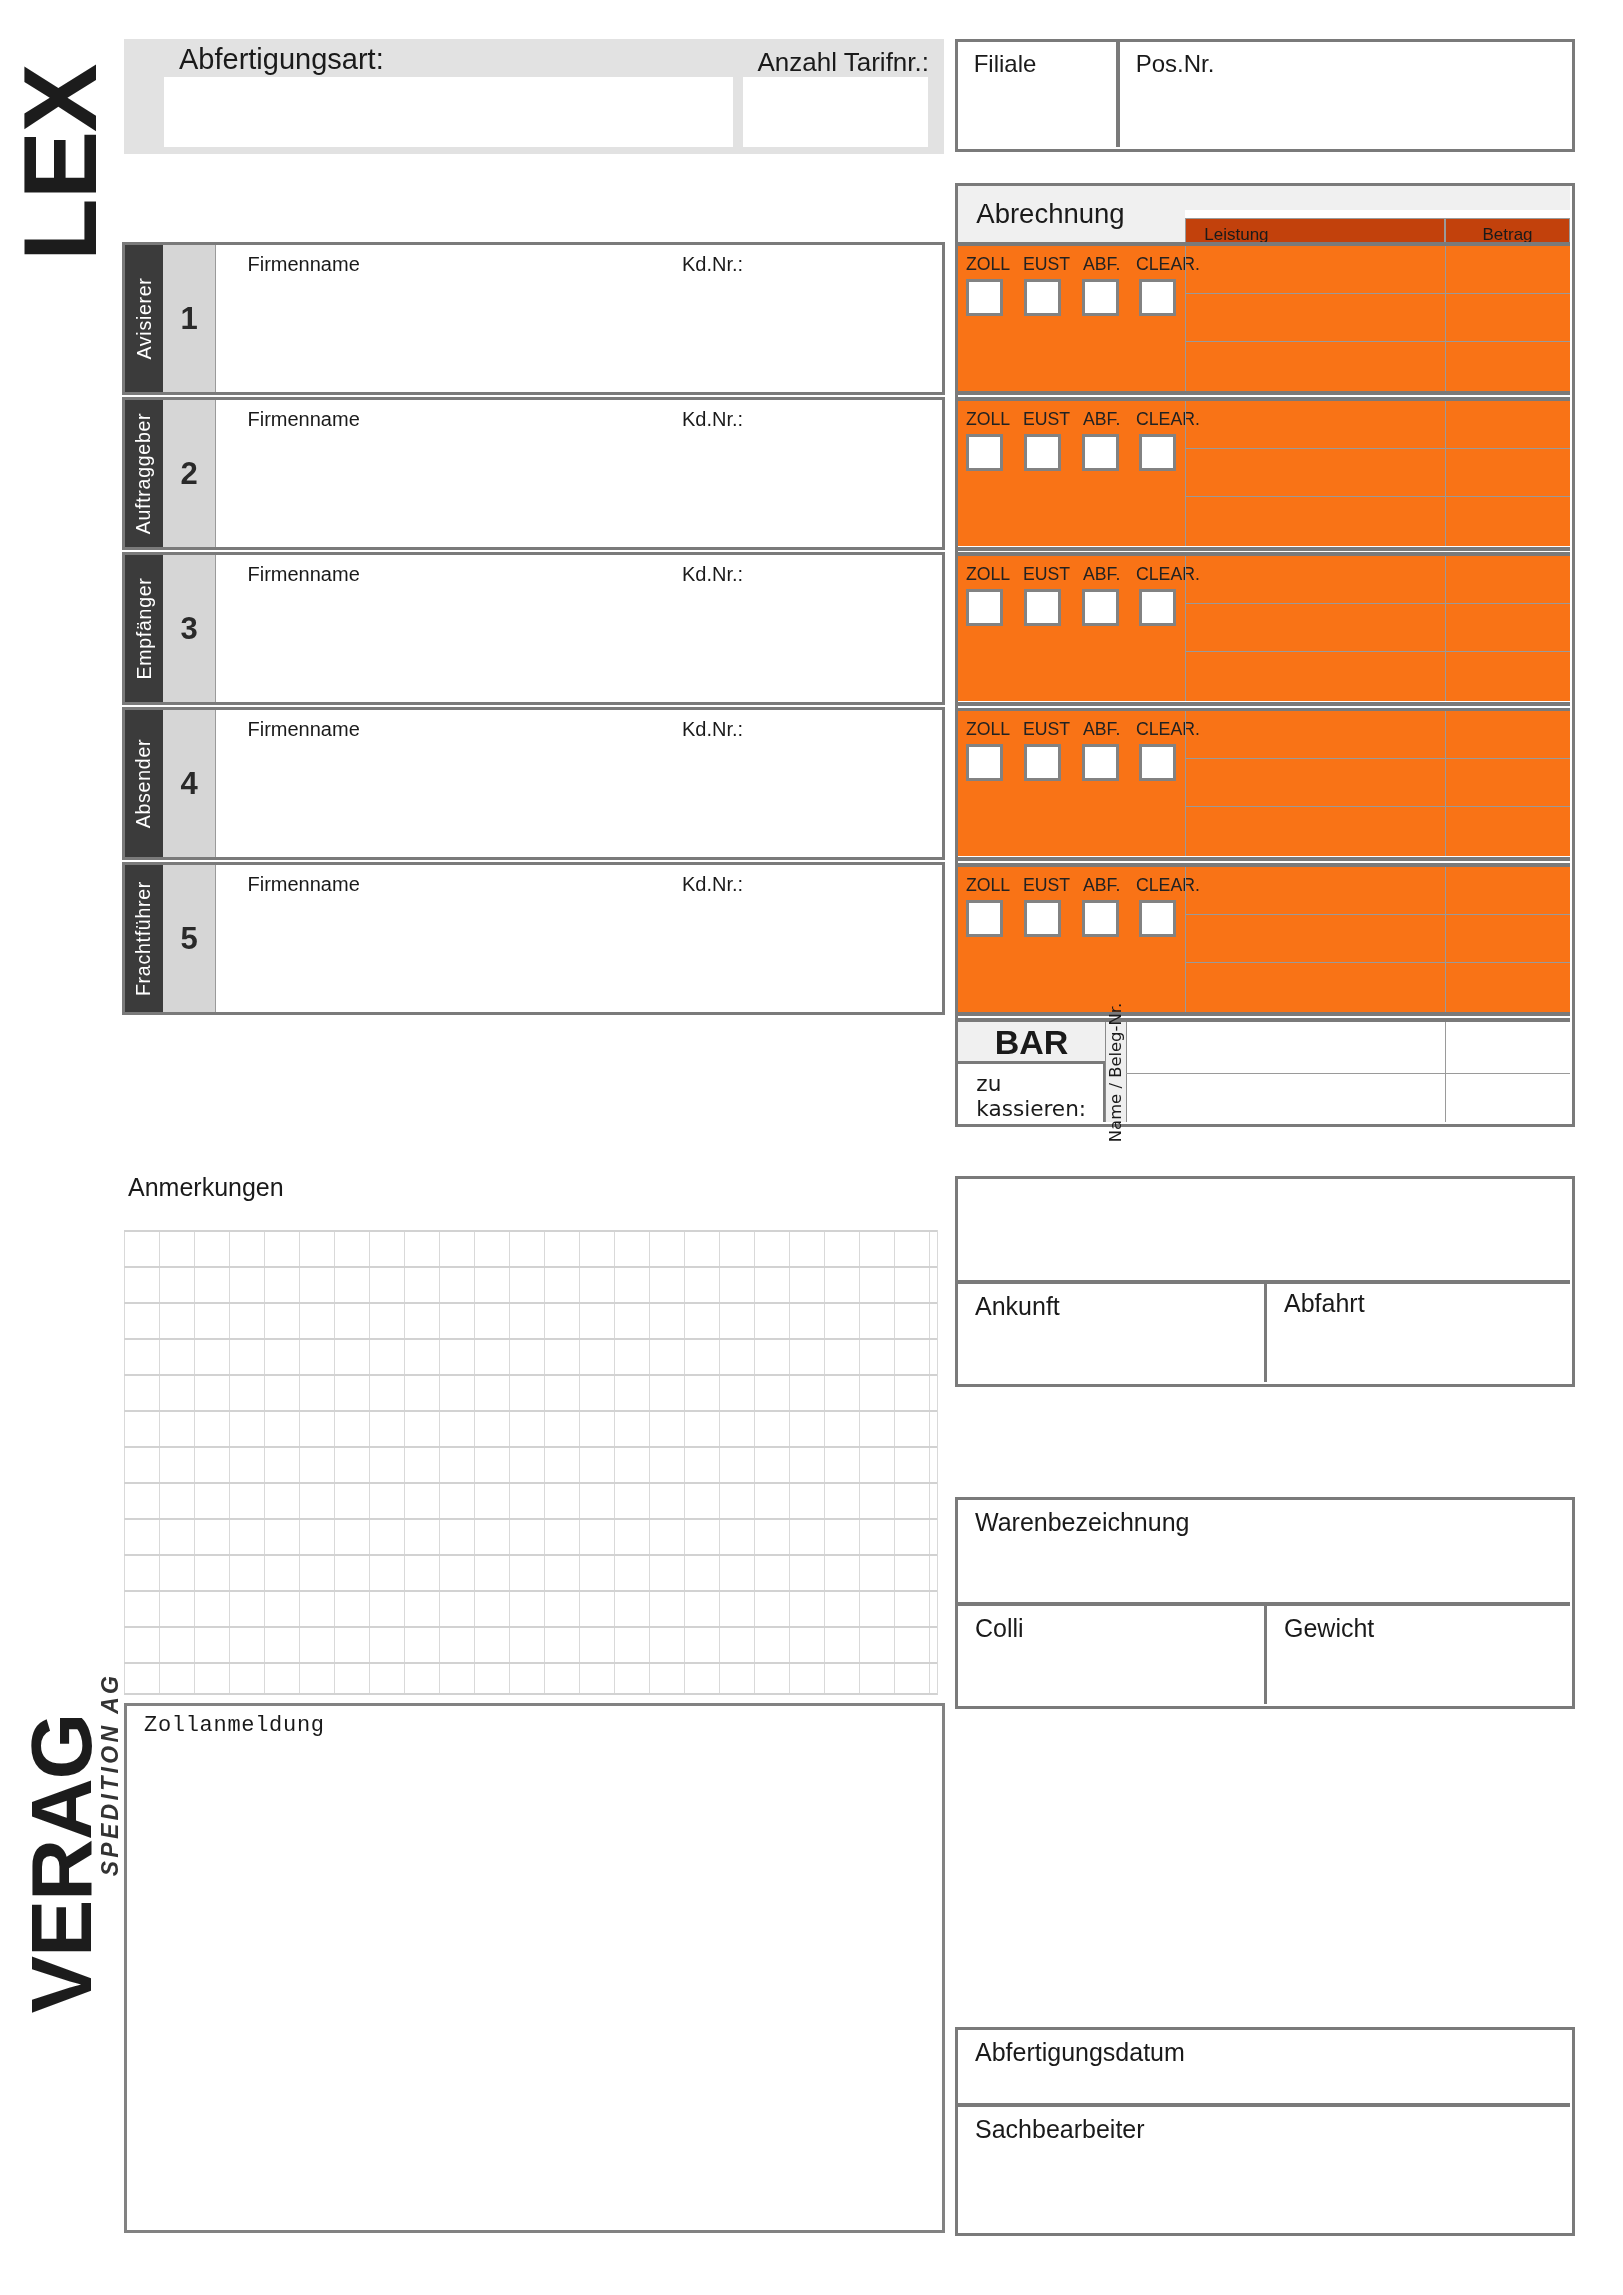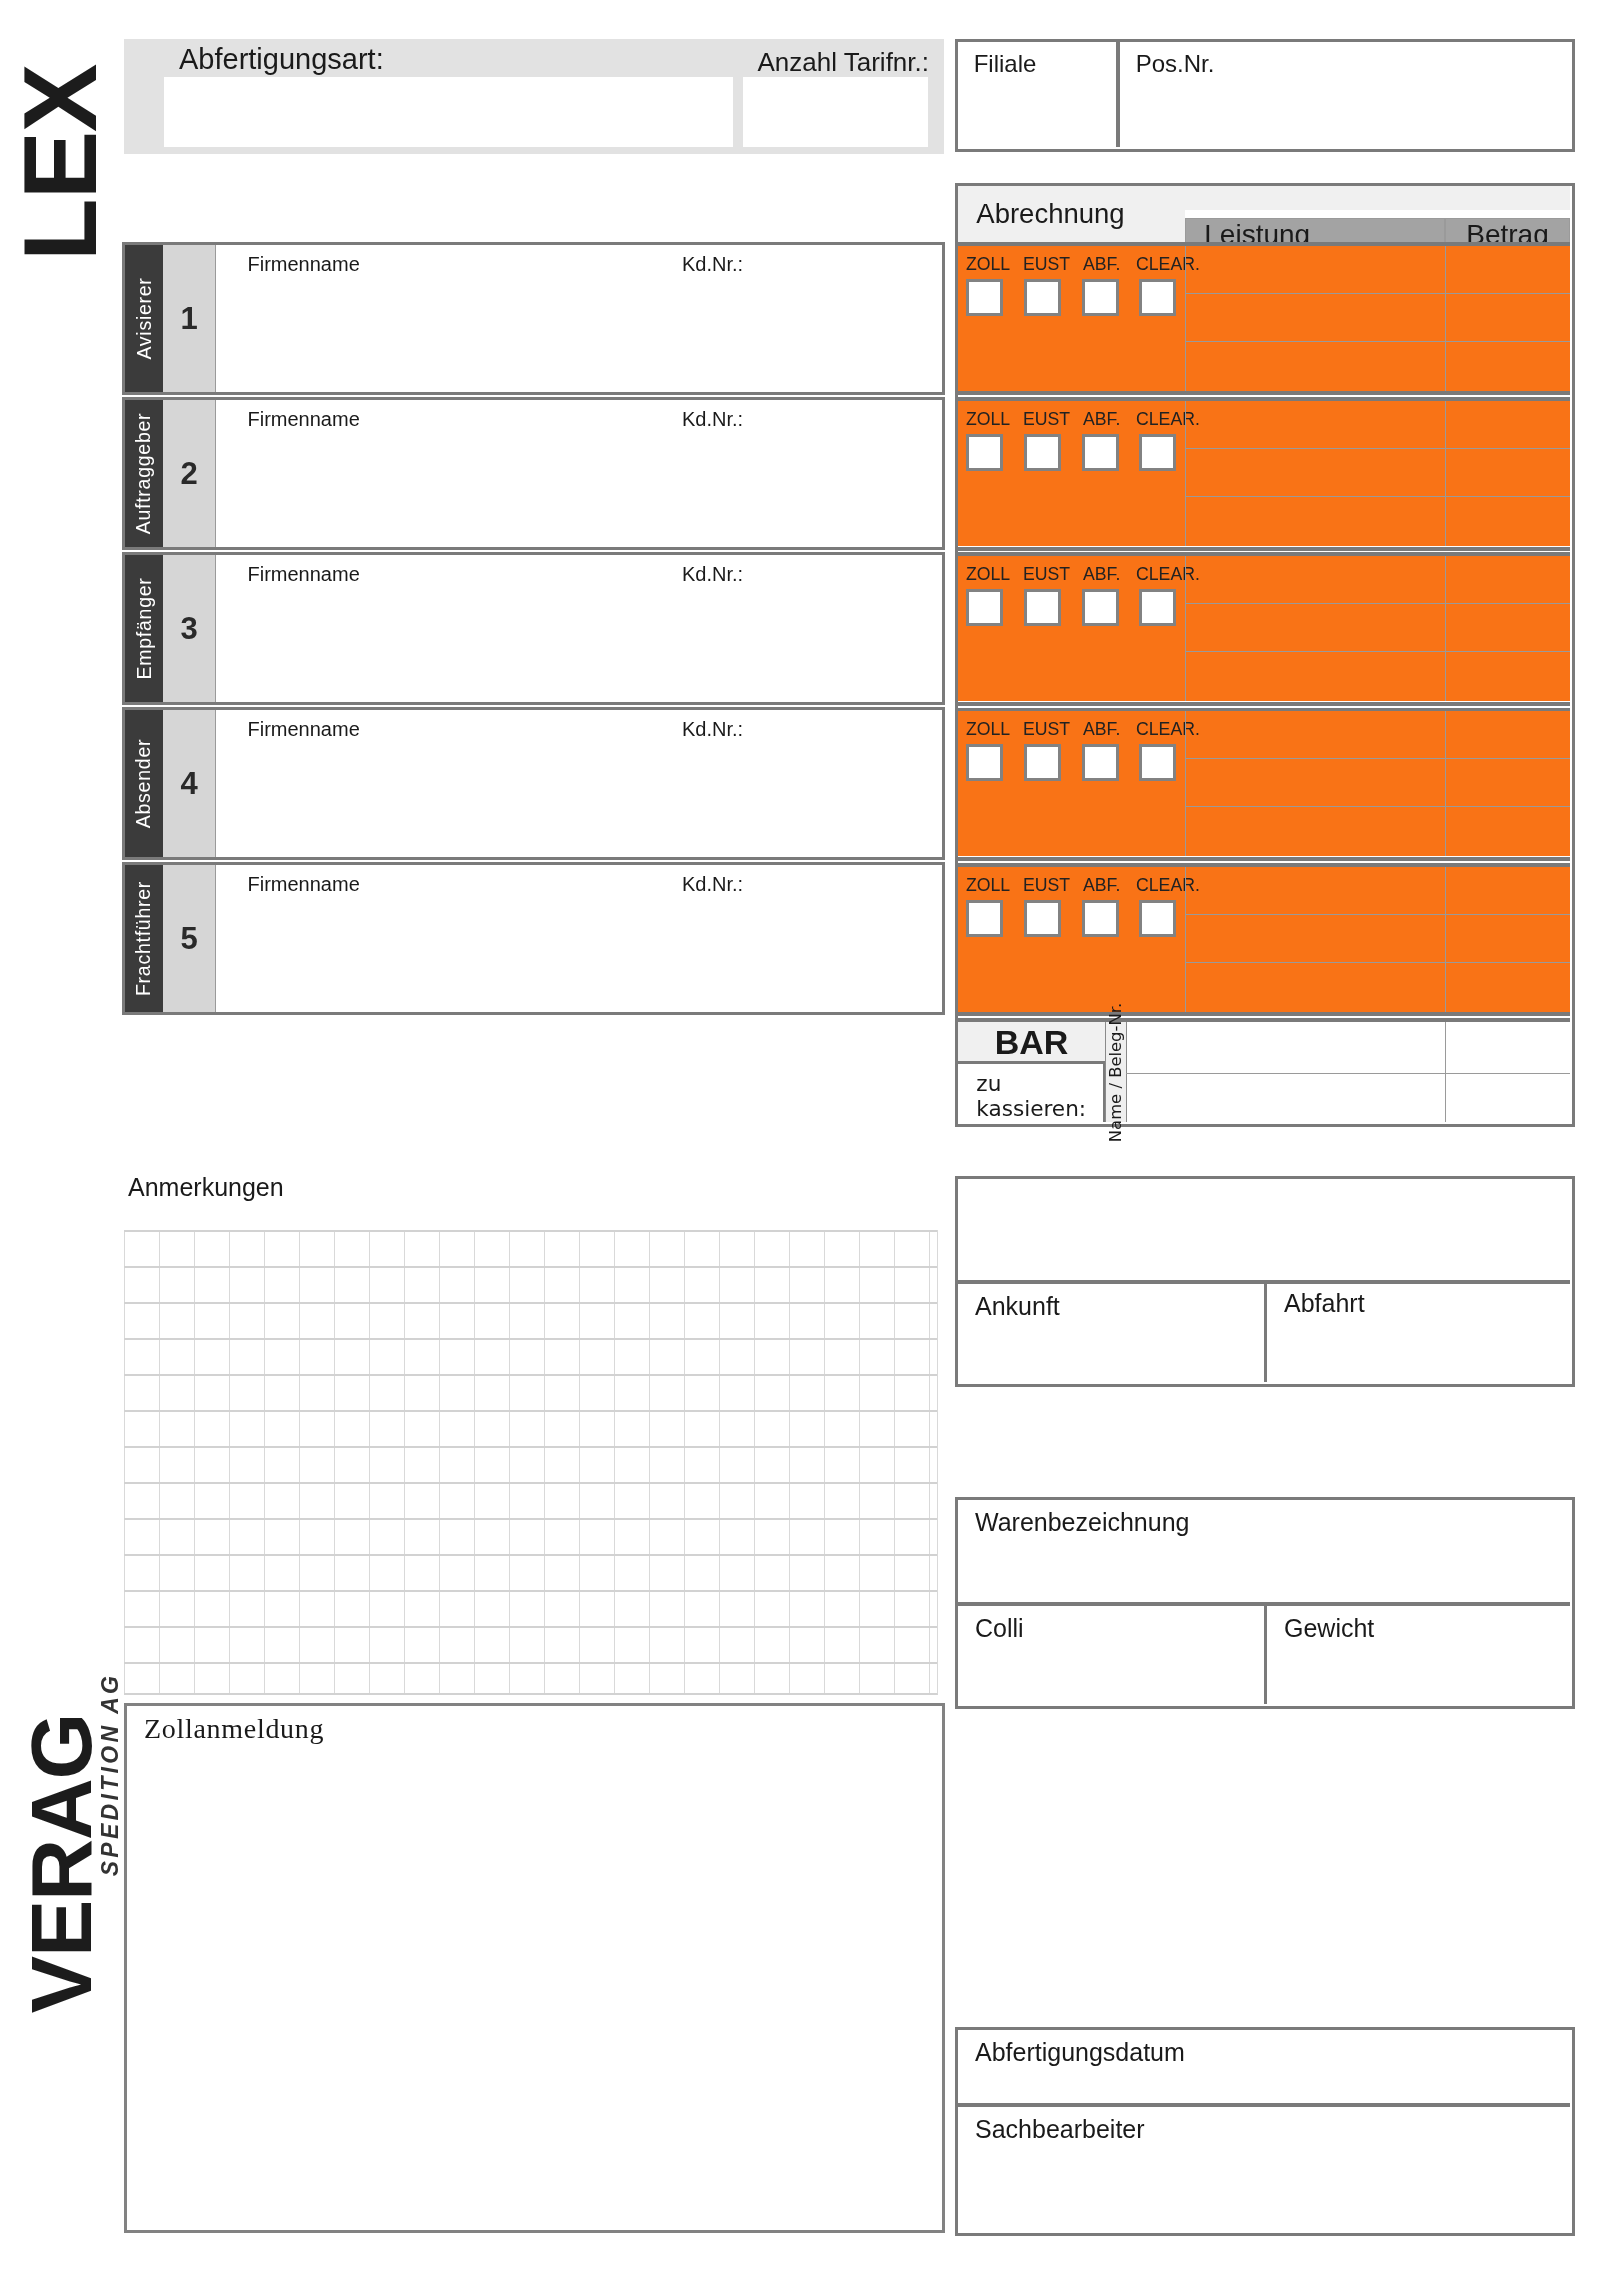--- a/index.html
+++ b/index.html
@@ -23,21 +23,21 @@
   .filiale-box{left:955px;top:39px;width:620px;height:113px;border:3.9px solid #7a7a7a;background:#fff;}
   .filiale-cell{left:0;top:0;width:158px;height:105px;}
   .filiale-div{left:158px;top:0;width:3.9px;height:105px;background:#7a7a7a;}
   .pos-cell{left:162px;top:0;width:450px;height:105px;}
   .box-label{font-size:24px;padding:7.9px 0 0 15.7px;}
   
   .abr-box{left:955px;top:183px;width:620px;height:944px;border:3.9px solid #7a7a7a;background:#fff;}
   .abr-headL{left:0;top:0;width:227px;height:56px;background:#f0f0f0;}
   .abr-headR{left:227px;top:0;width:385px;height:23.6px;background:#f0f0f0;}
   .abr-title{padding:11.8px 0 0 18.3px;font-size:27.5px;}
-  .hcell{top:32px;height:33px;background:#a3a3a3;border:0.7px solid #9a9a9a;font-size:28px;line-height:31px;}
+  .hcell{top:32px;height:33px;background:#c2410c;border:0.7px solid #9a9a9a;font-size:17px;line-height:31px;}
   .hcell-leistung{left:227px;width:260px;padding-left:18.3px;}
   .hcell-betrag{left:487px;width:125px;text-align:center;}
   .thickbar{left:0;width:612px;height:3.9px;background:#7a7a7a;}
   .blk{left:0;width:612px;height:145px;background:#f97316;}
   .cb-zone{left:0;top:0;width:227px;height:145px;}
   .cb-lab{top:7.9px;font-size:17.7px;color:#222;}
   .cbx{top:33px;width:37px;height:37px;border:3.9px solid #828282;background:#fff;}
   .vsep1{left:227px;top:0;width:0.7px;height:145px;background:#9a9a9a;}
   .vsep2{left:487px;top:0;width:0.7px;height:145px;background:#9a9a9a;}
   .lrow{height:48px;border-bottom:0.7px solid #9a9a9a;}
@@ -65,21 +65,21 @@
   .dlabel{font-size:25px;padding:7.9px 0 0 17px;}
   .hdiv{left:0;width:612px;height:3.9px;background:#7a7a7a;}
   .vdiv{width:3.3px;background:#7a7a7a;}
   
   .anm-label{left:128px;top:1173px;font-size:25px;}
   .anm-grid{left:124px;top:1230px;width:814px;height:465px;border-right:1.3px solid #d9d9d9;border-bottom:2px solid #d2d2d2;background-image:
     repeating-linear-gradient(to bottom,#d2d2d2 0 2px,transparent 2px 36px),
     repeating-linear-gradient(to right,#d9d9d9 0 1.3px,transparent 1.3px 35px);}
   
   .zoll-box{left:124px;top:1703px;width:821px;height:530px;border:3.3px solid #828282;background:#fff;}
-  .zoll-label{font-family:Liberation Serif, serif;font-size:28px;letter-spacing:0.7px;padding:6.5px 0 0 17px;}
+  .zoll-label{font-family:Liberation Mono, monospace;font-size:22px;letter-spacing:0.7px;padding:6.5px 0 0 17px;}
 </style>
 </head>
 <body>
 
 <div class="abs lex-logo">
     <span>LEX</span>
   </div>
 <div class="abs verag-logo">
     <span>VERAG</span>
   </div>

